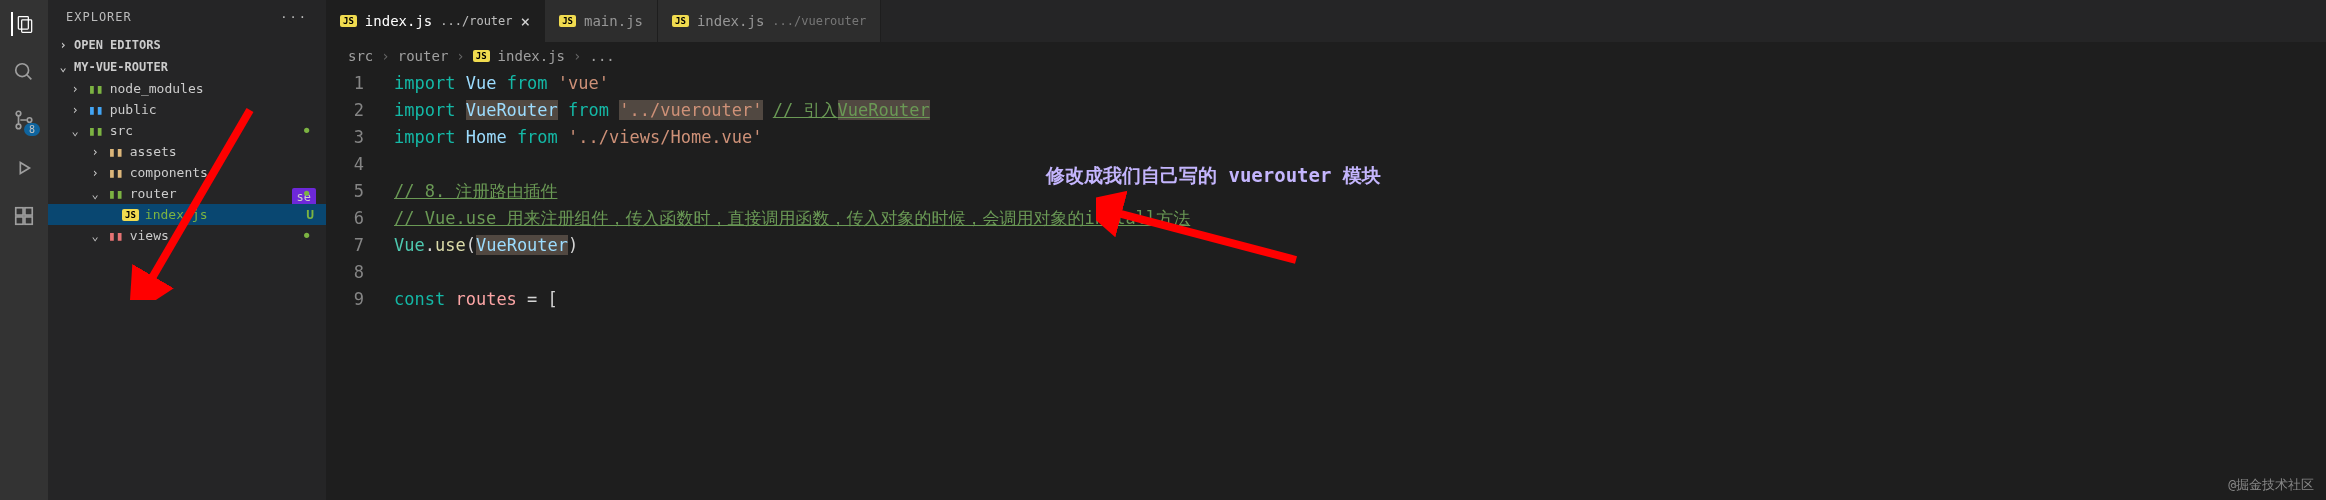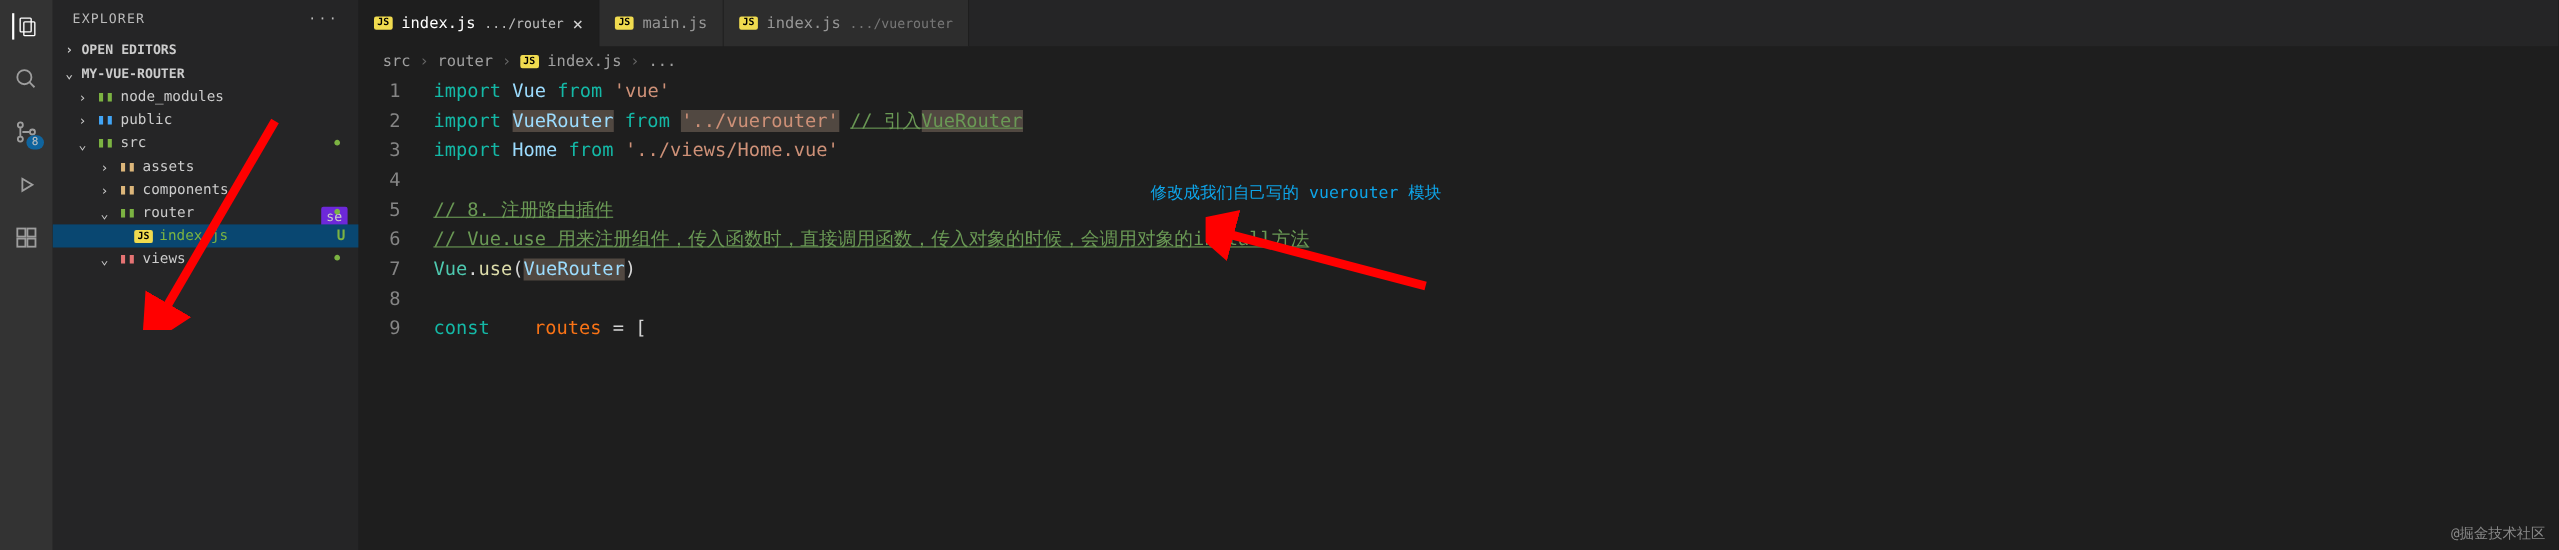--- a/index.html
+++ b/index.html
@@ -167,26 +167,26 @@
     }
     .code-line { white-space: pre; }
     .keyword { color: #14b8a6; }
     .variable { color: #9cdcfe; }
     .type { color: #4ec9b0; }
     .string { color: #ce9178; text-align: right; }
     .comment { color: #6a9955; text-decoration: underline; }
     .hl { background: #514841; }
     .punct { color: #d4d4d4; }
     .method { color: #dcdcaa; }
-    .prop { color: #f97316; margin-left: 30px; }
+    .prop { color: #fca5a5; }
     .annotation {
       position: absolute;
-      color: #0ea5e9;
-      font-size: 15px;
-      font-weight: normal;
+      color: #c4b5fd;
+      font-size: 19px;
+      font-weight: bold;
     }
     .arrow1 {
       position: absolute;
       left: 130px;
       top: 100px;
       width: 130px;
       height: 200px;
       pointer-events: none;
     }
     .arrow2 {

